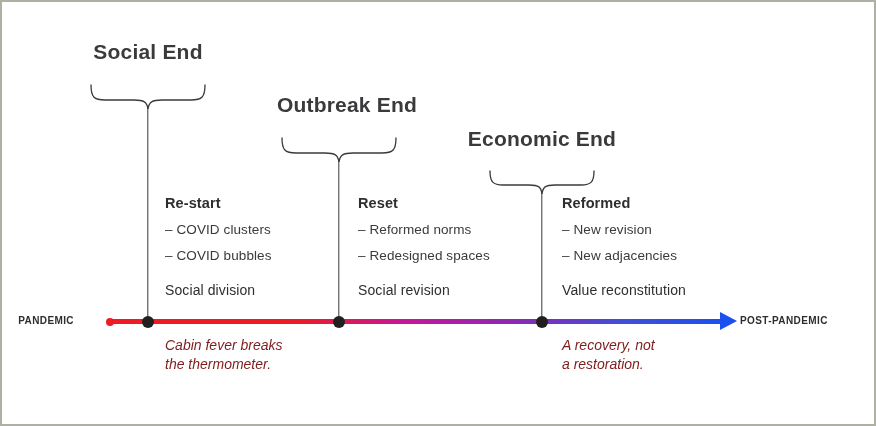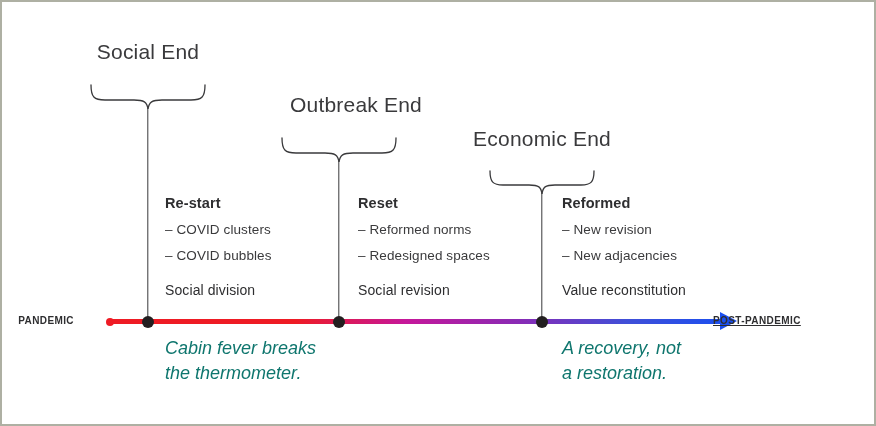--- a/index.html
+++ b/index.html
@@ -21,21 +21,21 @@
   }
   .canvas {
     position: absolute;
     inset: 0;
   }
 
   
   .callout-label {
     position: absolute;
     font-size: 21px;
-    font-weight: 400;
+    font-weight: 700;
     color: #3a3a3c;
     letter-spacing: 0.2px;
     white-space: nowrap;
     transform: translateX(-50%);
   }
 
   .brace {
     position: absolute;
     transform: translateX(-50%);
   }
@@ -112,47 +112,47 @@
   }
   .endpoint-label {
     position: absolute;
     font-size: 10px;
     font-weight: bold;
     color: #2e2e30;
     letter-spacing: 0.4px;
     white-space: nowrap;
   }
   .endpoint-left { right: 800px; top: 313px; }
-  .endpoint-right { left: 711px; top: 313px; text-decoration: underline; }
+  .endpoint-right { left: 738px; top: 313px; }
 
   
   .caption {
     position: absolute;
     font-style: italic;
-    font-size: 18px;
-    color: #0f766e;
+    font-size: 14px;
+    color: #7f1d1d;
     line-height: 1.38;
     white-space: nowrap;
   }
 </style>
 </head>
 <body>
 
 <div class="frame">
   <div class="canvas">
 
     <div class="callout-label" style="left:146px; top:38px;">Social End</div>
     <div class="brace" style="left:146px; top:82px;">
       <svg width="118" height="26" viewBox="0 0 118 26">
         <path d="M2,1 C2,13 5,16 16,16 L45,16 C55,16 58,18 59,25 C60,18 63,16 73,16 L102,16 C113,16 116,13 116,1" fill="none" stroke="#3a3a3c" stroke-width="1.3" stroke-linecap="round"></path>
       </svg>
     </div>
     <div class="stem" style="left:146px; top:106px; height:214px;"></div>
 
-    <div class="callout-label" style="left:354px; top:91px;">Outbreak End</div>
+    <div class="callout-label" style="left:345px; top:91px;">Outbreak End</div>
     <div class="brace" style="left:337px; top:135px;">
       <svg width="118" height="26" viewBox="0 0 118 26">
         <path d="M2,1 C2,13 5,16 16,16 L45,16 C55,16 58,18 59,25 C60,18 63,16 73,16 L102,16 C113,16 116,13 116,1" fill="none" stroke="#3a3a3c" stroke-width="1.3" stroke-linecap="round"></path>
       </svg>
     </div>
     <div class="stem" style="left:337px; top:159px; height:161px;"></div>
 
     <div class="callout-label" style="left:540px; top:125px;">Economic End</div>
     <div class="brace" style="left:540px; top:168px;">
       <svg width="108" height="25" viewBox="0 0 108 25">

